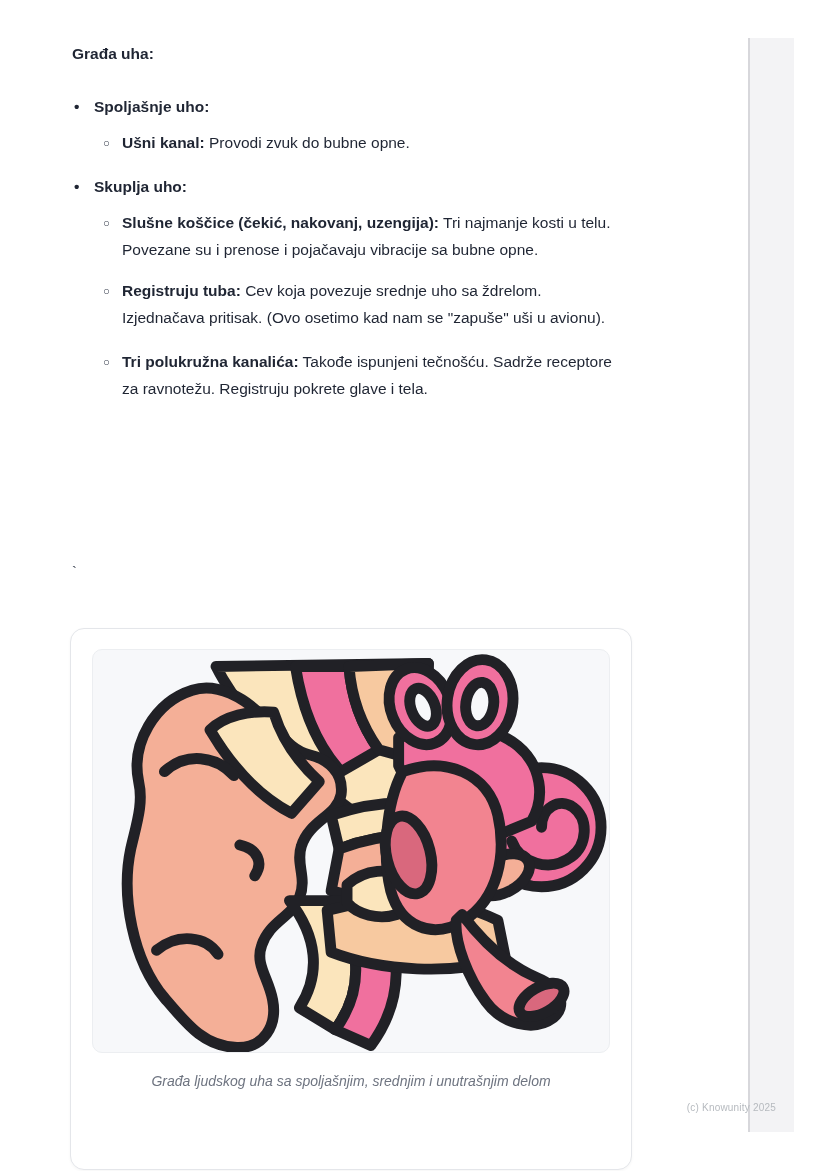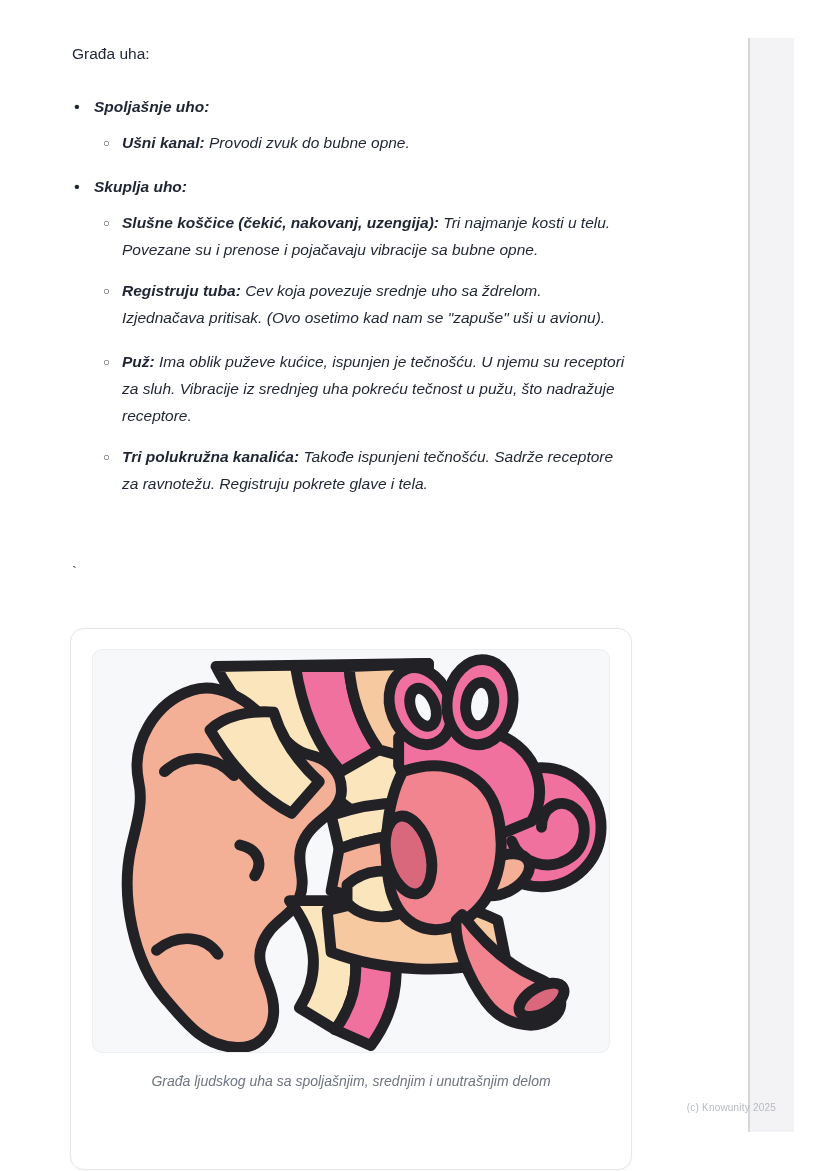--- a/index.html
+++ b/index.html
@@ -11,22 +11,22 @@
     color:#1f2533;
     overflow:hidden;
   }
   
   .page-boundary{
     position:absolute;left:748px;top:38px;width:44px;height:1094px;
     background:#f3f3f5;border-left:2px solid #d7d7db;
   }
   
   .doc{position:absolute;left:72px;top:44px;width:562px;font-size:15.5px;line-height:27px;}
-  .title{font-size:15.5px;font-weight:400;margin:0 0 29px 0;line-height:20px;}
-  .group{margin-bottom:17px;font-style:italic;}
+  .title{font-size:15.5px;font-weight:700;margin:0 0 29px 0;line-height:20px;}
+  .group{margin-bottom:17px;}
   .l1{position:relative;padding-left:22px;font-weight:700;margin-bottom:9px;}
   .m1{position:absolute;left:2px;top:0;font-weight:700;}
   .m1::before{content:"\2022";}
   .entry{position:relative;padding-left:50px;margin-bottom:14px;width:506px;}
   .m2{position:absolute;left:31px;top:1px;font-size:11.5px;font-weight:700;color:#3a4150;}
   .m2::before{content:"\25CB";}
   .entry strong{font-weight:700;}
   .stray{position:absolute;left:72px;top:563px;font-size:15px;color:#3a4150;}
   
   .card{
@@ -78,24 +78,20 @@
       <span class="m2"></span>
       <strong>Slušne koščice (čekić, nakovanj, uzengija):</strong> <span>Tri najmanje kosti u telu. Povezane su i prenose i pojačavaju vibracije sa bubne opne.</span>
     </div>
     <div class="entry">
       <span class="m2"></span>
       <strong>Registruju tuba:</strong> <span>Cev koja povezuje srednje uho sa ždrelom. Izjednačava pritisak. (Ovo osetimo kad nam se "zapuše" uši u avionu).</span>
     </div>
   </div>
 
   <div class="group">
-    <div class="entry">
-      <span class="m2"></span>
-      <strong>Puž:</strong> <span>Ima oblik puževe kućice, ispunjen je tečnošću. U njemu su receptori za sluh. Vibracije iz srednjeg uha pokreću tečnost u pužu, što nadražuje receptore.</span>
-    </div>
     <div class="entry">
       <span class="m2"></span>
       <strong>Tri polukružna kanalića:</strong> <span>Takođe ispunjeni tečnošću. Sadrže receptore za ravnotežu. Registruju pokrete glave i tela.</span>
     </div>
   </div>
 </div>
 
 <div class="stray">`</div>
 
 <div class="card">

